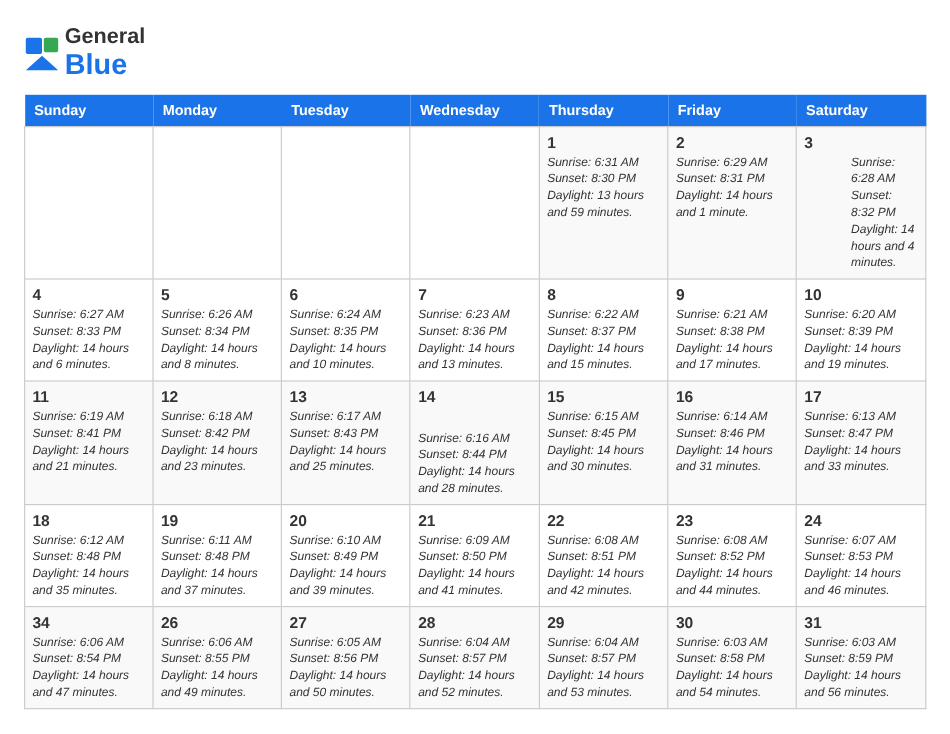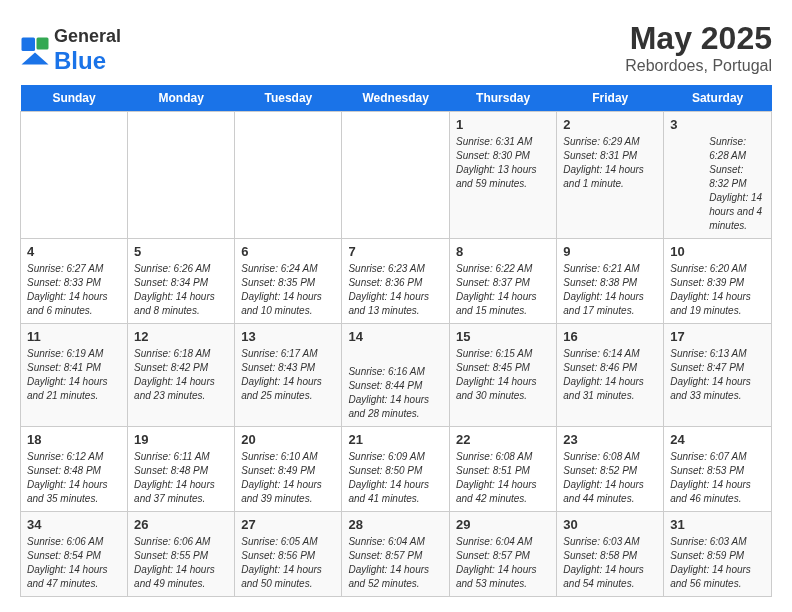--- a/index.html
+++ b/index.html
@@ -6,21 +6,21 @@
     body {
       font-family: Arial, sans-serif;
       background: #fff;
       width: 792px;
       min-height: 612px;
       padding: 20px;
     }
     .header-section {
       display: flex;
       justify-content: space-between;
-      align-items: flex-end;
+      align-items: center;
       margin-bottom: 10px;
     }
     .logo {
       display: flex;
       align-items: center;
     }
     .logo-text-general {
       font-size: 18px;
       font-weight: bold;
       color: #333;
@@ -48,21 +48,21 @@
       color: #555;
     }
     table {
       width: 100%;
       border-collapse: collapse;
       font-size: 11px;
     }
     thead tr th {
       background-color: #1a73e8;
       color: white;
-      text-align: center;
+      text-align: left;
       padding: 6px 8px;
       font-size: 12px;
       font-weight: bold;
     }
     tbody tr td {
       border: 1px solid #ccc;
       vertical-align: top;
       padding: 5px 6px;
       height: 85px;
       width: 108px;
@@ -95,24 +95,20 @@
     <svg class="logo-icon" viewBox="0 0 40 40" xmlns="http://www.w3.org/2000/svg">
       <rect x="2" y="2" width="18" height="18" rx="2" fill="#1a73e8"></rect>
       <rect x="22" y="2" width="16" height="16" rx="2" fill="#34a853"></rect>
       <polygon points="2,38 20,22 38,38" fill="#1a73e8"></polygon>
     </svg>
     <div>
       <span class="logo-text-general">General</span><br>
       <span class="logo-text-blue">Blue</span>
     </div>
   </div>
-  <div class="title-section">
-    <div class="main-title">May 2025</div>
-    <div class="subtitle">Rebordoes, Portugal</div>
-  </div>
 </div>
 
 <table>
   <thead>
     <tr>
     <th>Sunday</th>
         <th>Monday</th>
         <th>Tuesday</th>
         <th>Wednesday</th>
         <th>Thursday</th>

